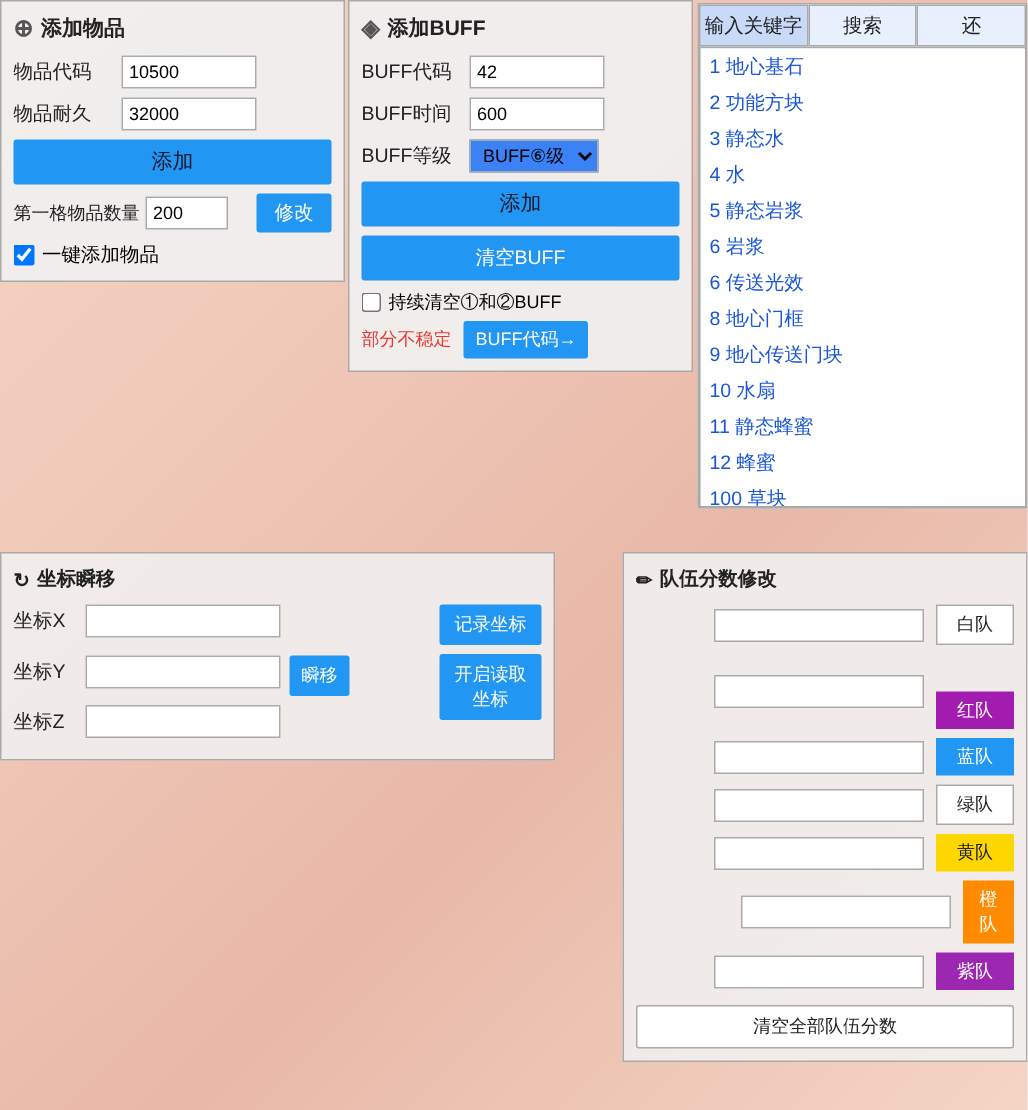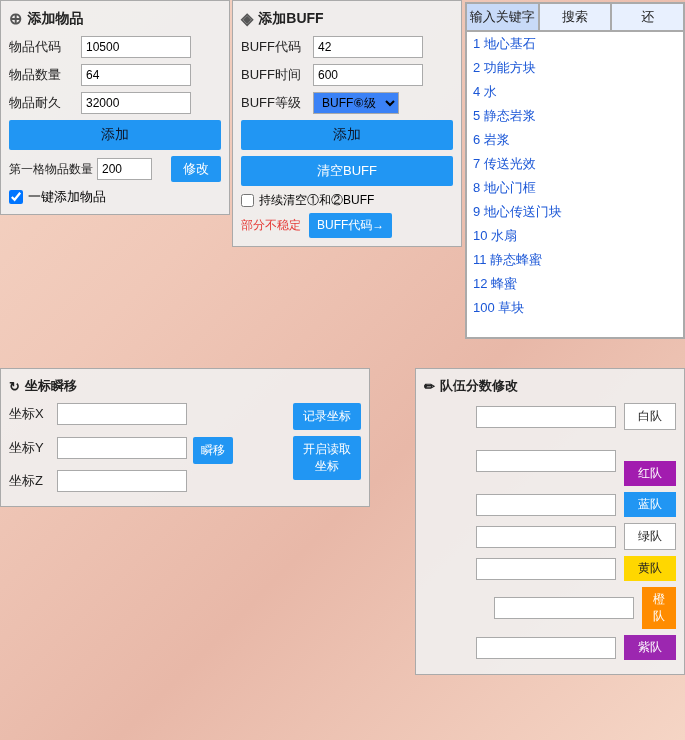--- a/index.html
+++ b/index.html
@@ -61,21 +61,21 @@
     }
 
     .form-label {
       width: 68px;
       font-size: 13px;
       color: #222;
       flex-shrink: 0;
     }
 
     .form-input {
-      width: 110px;
+      width: 90px;
       height: 22px;
       border: 1px solid #aaa;
       background: white;
       padding: 2px 4px;
       font-size: 12px;
       font-family: inherit;
     }
 
     .btn-blue {
       background: #2196F3;
@@ -398,24 +398,20 @@
   <div class="panel-add-item">
     <div class="panel-title">
       <span class="panel-title-icon">⊕</span>
       <span>添加物品</span>
     </div>
     <div class="form-row">
       <span class="form-label">物品代码</span>
       <input class="form-input" type="text" value="10500" style="">
     </div>
     <div class="form-row">
-      <span class="form-label">物品数量</span>
-      <input class="form-input" type="text" value="64" style="">
-    </div>
-    <div class="form-row">
       <span class="form-label">物品耐久</span>
       <input class="form-input" type="text" value="32000" style="">
     </div>
     <button class="btn-blue">添加</button>
     <div class="first-slot-row">
       <span class="first-slot-label">第一格物品数量</span>
       <input class="first-slot-input" type="text" value="200" style="">
       <button class="btn-modify">修改</button>
     </div>
     <div class="checkbox-row">
@@ -457,24 +453,25 @@
 
   <div class="panel-search">
     <div class="search-header">
       <button class="btn-search-tab active">输入关键字</button>
       <button class="btn-search-tab">搜索</button>
       <button class="btn-search-tab">还</button>
     </div>
     <div class="search-list" id="search-list">
         <div class="search-item">1 地心基石</div>
         <div class="search-item">2 功能方块</div>
+        <div class="search-item">3 静态水</div>
         <div class="search-item">4 水</div>
         <div class="search-item">5 静态岩浆</div>
         <div class="search-item">6 岩浆</div>
-        <div class="search-item">7 传送光效</div>
+        <div class="search-item">6 传送光效</div>
         <div class="search-item">8 地心门框</div>
         <div class="search-item">9 地心传送门块</div>
         <div class="search-item">10 水扇</div>
         <div class="search-item">11 静态蜂蜜</div>
         <div class="search-item">12 蜂蜜</div>
         <div class="search-item">100 草块</div>
       </div>
   </div>
 
   <div class="panel-teleport">
@@ -533,15 +530,16 @@
         </div>
         <div class="team-row">
           <input class="team-input" type="text" style="">
           <button class="btn-orange-team">橙队</button>
         </div>
         <div class="team-row">
           <input class="team-input" type="text" style="">
           <button class="btn-purple-team">紫队</button>
         </div>
       </div>
+    <button class="btn-clear-all-score">清空全部队伍分数</button>
   </div>
 
 </div>
 
 </body></html>

